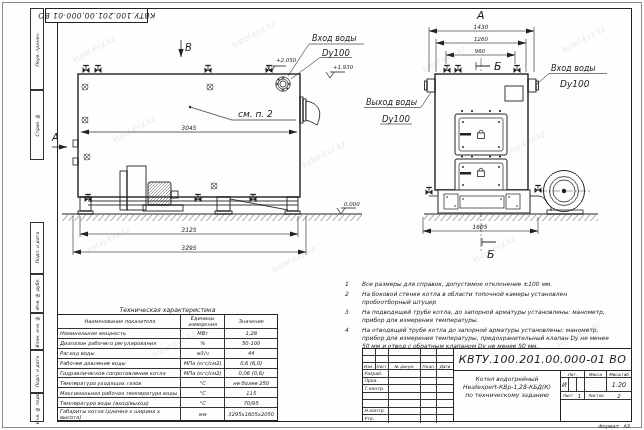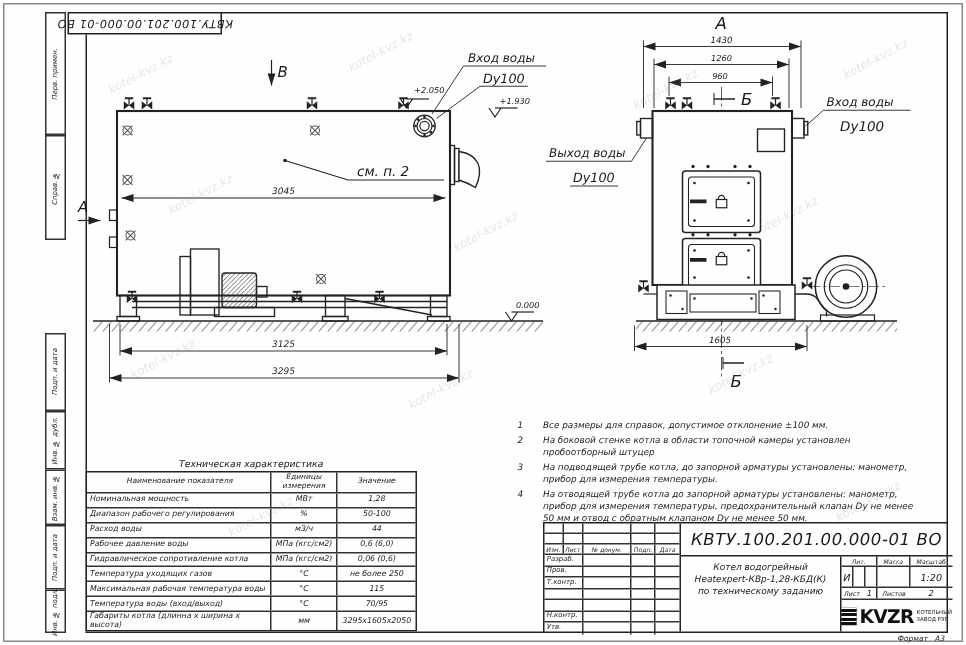--- a/index.html
+++ b/index.html
@@ -540,28 +540,20 @@
             <div style="width:8px;"></div>
             <div style="width:22px;"></div>
             <div style="flex:1;">1:20</div>
           </div>
           <div class="shrow">
             <div style="width:14px;font-size:4.2px;">Лист</div>
             <div style="width:10px;font-size:5.5px;border-right:1px solid #333;">1</div>
             <div style="width:22px;font-size:4.2px;">Листов</div>
             <div style="flex:1;font-size:5.5px;">2</div>
           </div>
-          <div class="logorow">
-            <div class="logomark"></div>
-            <div class="logotxt">KVZR</div>
-            <div class="logosub">
-              <div>КОТЕЛЬНЫЙ</div>
-              <div>ЗАВОД РЭП</div>
-            </div>
-          </div>
         </div>
       </div>
     </div>
   </div>
 
   <div class="abs fmt" style="left:480px;top:422.5px;width:150px;">
     <span>Формат</span>&nbsp;&nbsp;
     <span>А3</span>
   </div>
 

